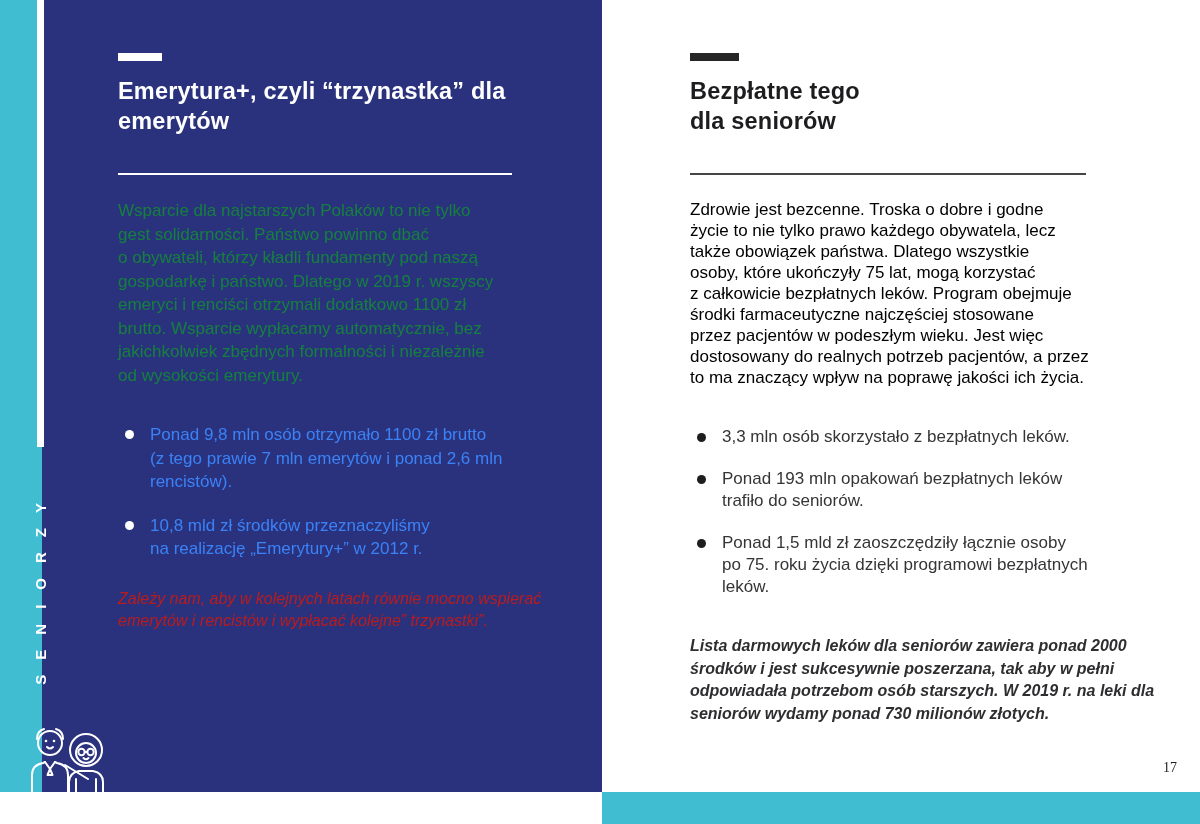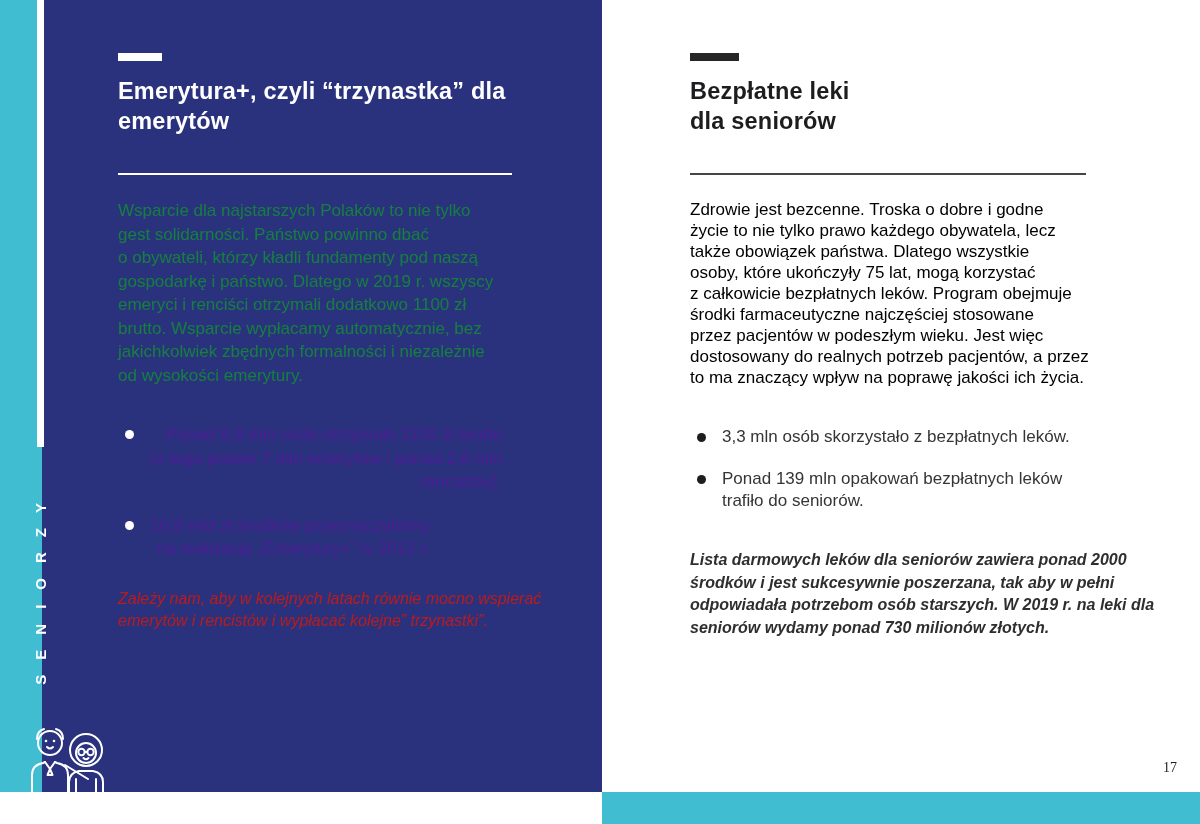--- a/index.html
+++ b/index.html
@@ -47,21 +47,21 @@
   .right-content .body-text { line-height:21px; color:#000000; }
 
   .bullets { margin-top:36px; }
   .right-content .bullets { margin-top:38px; }
   .bullet { display:flex; align-items:flex-start; margin-top:20px; }
   .bullet:first-child { margin-top:0; }
   .bullet .dot { flex:none; width:9px; height:9px; border-radius:50%; margin:7px 0 0 7px; }
   .left-content  .bullet .dot { background:#ffffff; }
   .right-content .bullet .dot { background:#1d1d1f; }
   .bullet .bullet-text { margin-left:16px; font-size:17px; white-space:pre-line; }
-  .left-content  .bullet .bullet-text { line-height:23.5px; color:#4c1d95;text-align:right; }
+  .left-content  .bullet .bullet-text { line-height:23.5px; color:#3b82f6; }
   .right-content .bullet .bullet-text { line-height:22px; color:#353537; }
 
   .note { font-style:italic; font-size:16px; line-height:22.5px; white-space:pre-line; }
   .left-content  .note { margin-top:27px; color:#b91c1c; }
   .right-content .note { margin-top:37px; color:#2e2e30;font-weight:bold; }
 
   .page-number {
     position:absolute; left:1148px; top:760px; width:44px; text-align:center;
     font-family:"Liberation Serif", serif; font-size:14px; color:#1d1d1f;
   }
@@ -130,41 +130,47 @@
     <circle cx="62.5" cy="26" r="3.2"></circle>
     <path d="M56.7,26 h2.6"></path>
     <path d="M55.5,32 q2.5,2.5 5,0"></path>
     <path d="M41,66 V56 q0,-9 10,-11 h14 q10,2 10,11 v10"></path>
     <path d="M48,66 V53"></path>
     <path d="M68,66 V53"></path>
   </svg>
 
   <section class="content right-content">
     <div class="kicker-dash"></div>
-    <h1 class="panel-title">Bezpłatne leki
+    <h1 class="panel-title">Bezpłatne tego
 dla seniorów</h1>
     <div class="divider"></div>
     <p class="body-text">Zdrowie jest bezcenne. Troska o dobre i godne
 życie to nie tylko prawo każdego obywatela, lecz
 także obowiązek państwa. Dlatego wszystkie
 osoby, które ukończyły 75 lat, mogą korzystać
 z całkowicie bezpłatnych leków. Program obejmuje
 środki farmaceutyczne najczęściej stosowane
 przez pacjentów w podeszłym wieku. Jest więc
 dostosowany do realnych potrzeb pacjentów, a przez
 to ma znaczący wpływ na poprawę jakości ich życia.</p>
     <div class="bullets">
       <div class="bullet">
         <span class="dot"></span>
         <span class="bullet-text">3,3 mln osób skorzystało z bezpłatnych leków.</span>
       </div>
       <div class="bullet">
         <span class="dot"></span>
-        <span class="bullet-text">Ponad 139 mln opakowań bezpłatnych leków
+        <span class="bullet-text">Ponad 193 mln opakowań bezpłatnych leków
 trafiło do seniorów.</span>
+      </div>
+      <div class="bullet">
+        <span class="dot"></span>
+        <span class="bullet-text">Ponad 1,5 mld zł zaoszczędziły łącznie osoby
+po 75. roku życia dzięki programowi bezpłatnych
+leków.</span>
       </div>
     </div>
     <p class="note">Lista darmowych leków dla seniorów zawiera ponad 2000
 środków i jest sukcesywnie poszerzana, tak aby w pełni
 odpowiadała potrzebom osób starszych. W 2019 r. na leki dla
 seniorów wydamy ponad 730 milionów złotych.</p>
   </section>
 
   <div class="page-number">17</div>
   <div class="bottom-bar"></div>

